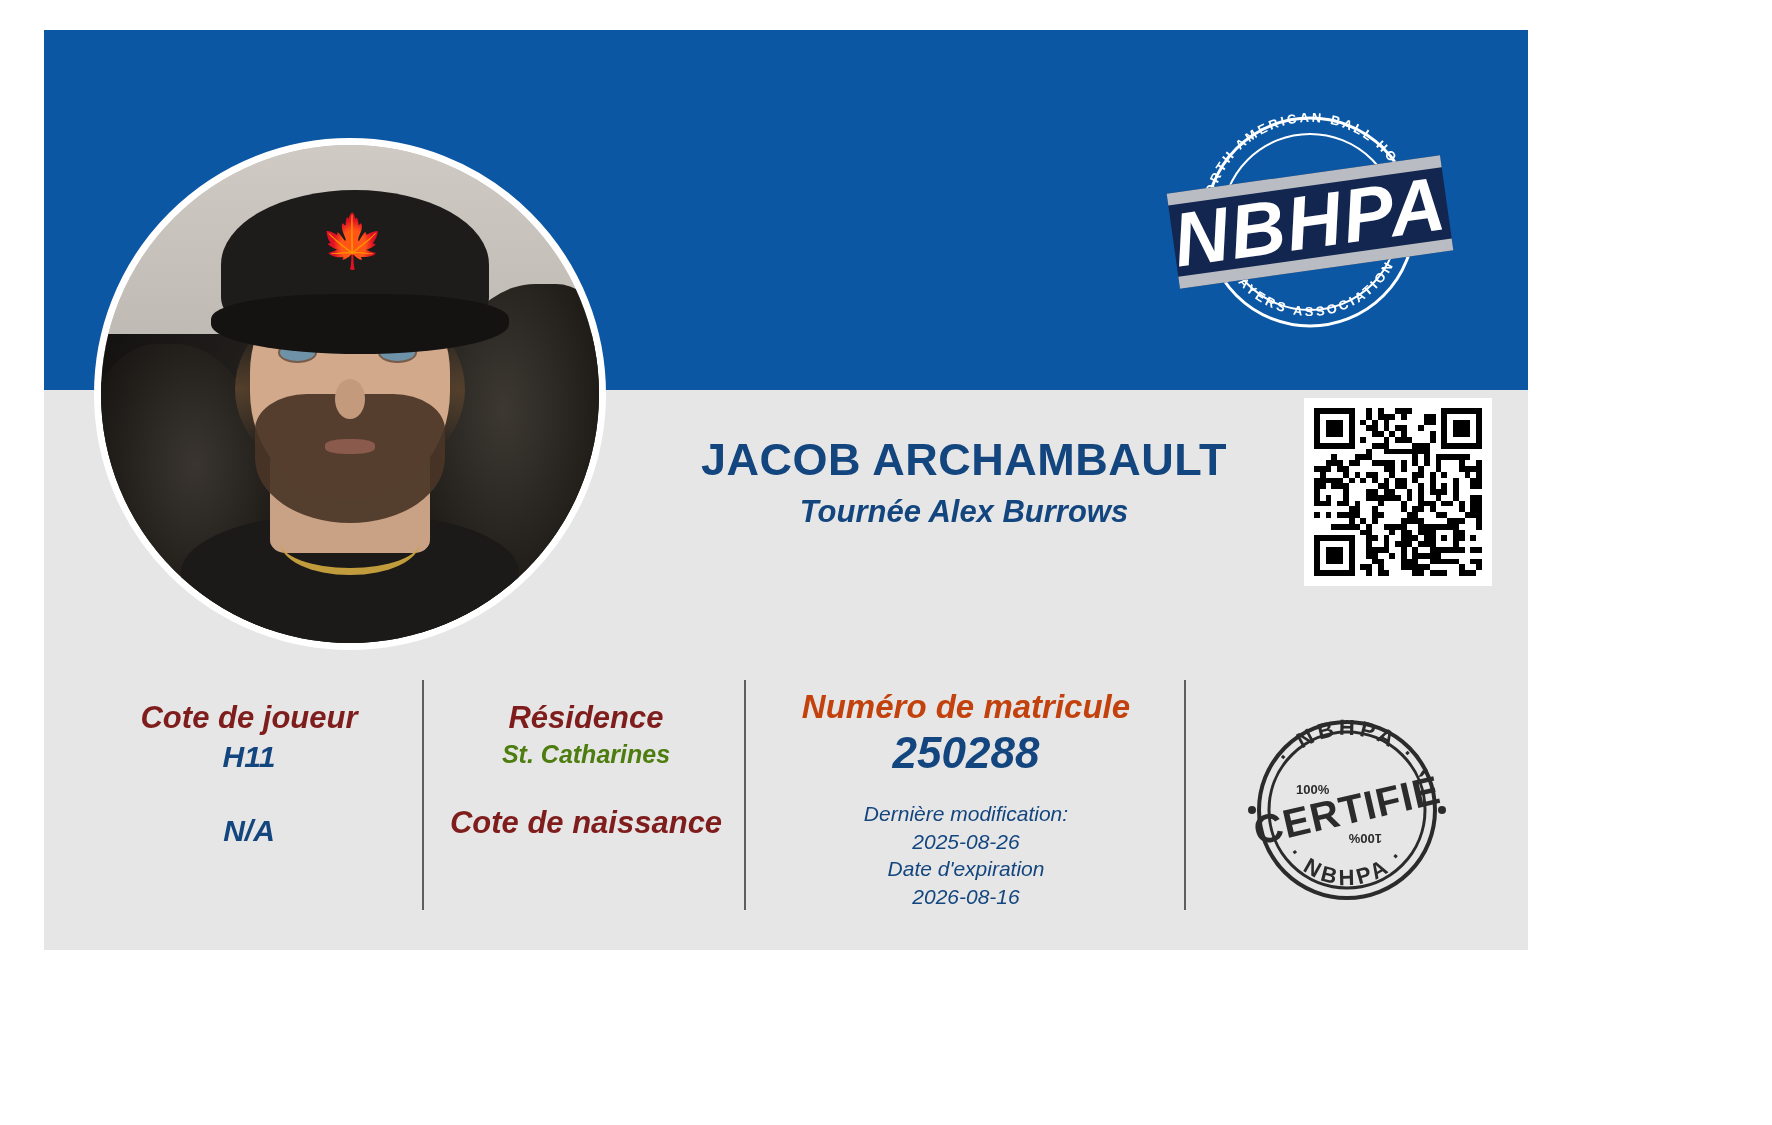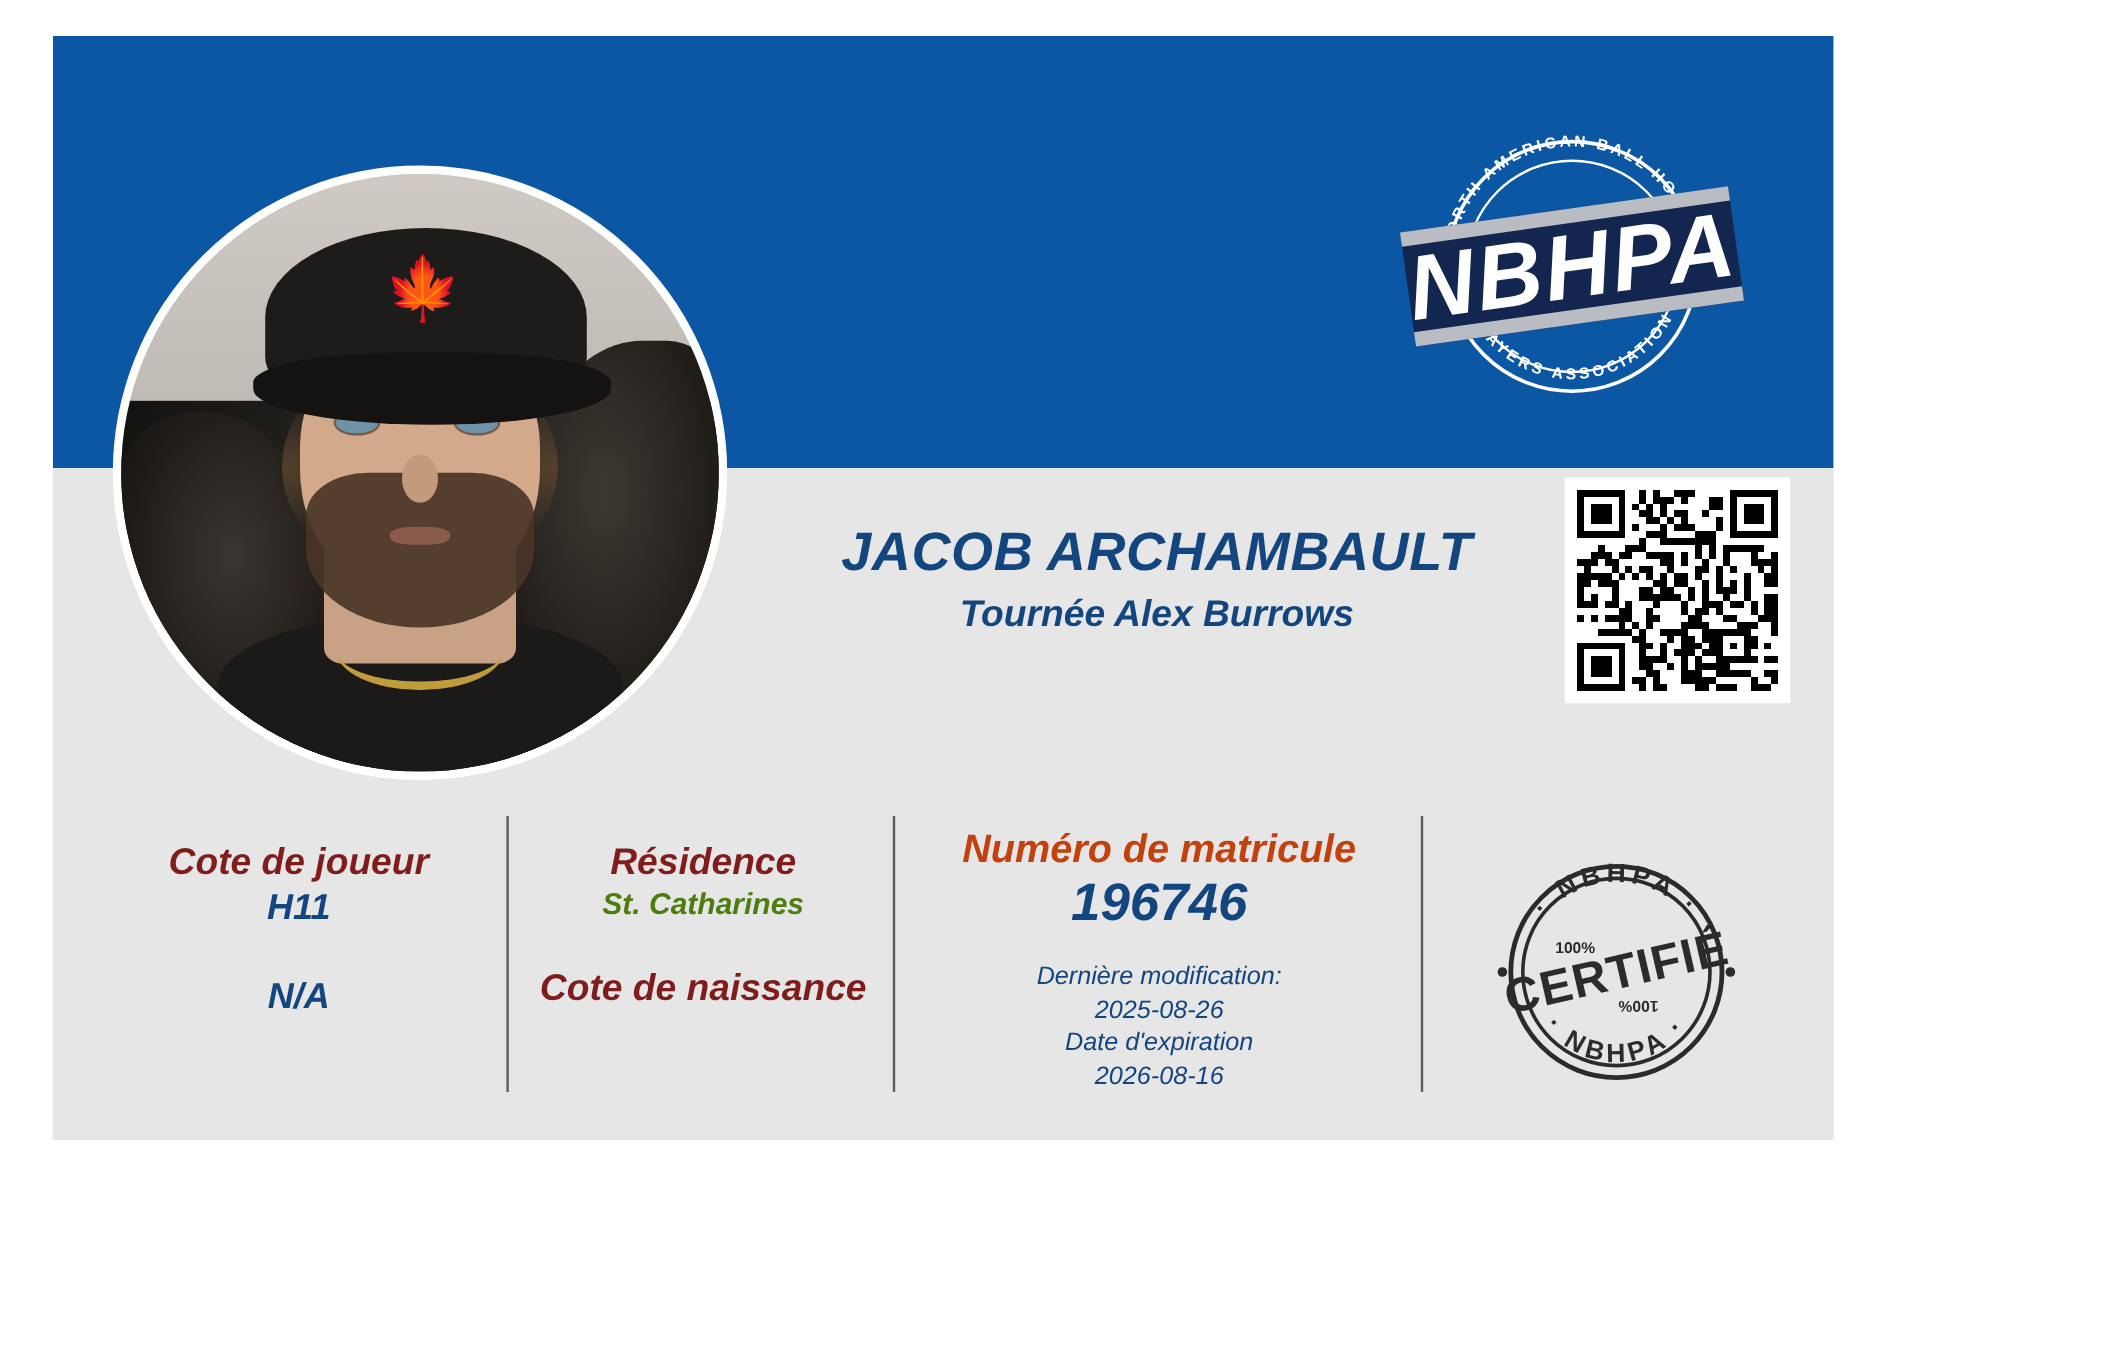--- a/index.html
+++ b/index.html
@@ -176,21 +176,20 @@
   .name-block {
     position: absolute;
     left: 600px;
     top: 404px;
     width: 640px;
     text-align: center;
   }
   .player-name {
     font-size: 45px;
     font-weight: bold;
-    font-style: italic;
     color: #13457e;
     letter-spacing: 0.5px;
     white-space: nowrap;
   }
   .player-team {
     margin-top: 8px;
     font-size: 31px;
     font-weight: bold;
     font-style: italic;
     color: #13457e;
@@ -787,21 +786,21 @@
     <div class="col col-res">
       <div class="lbl">Résidence</div>
       <div class="val-sm">St. Catharines</div>
       <div class="gap"></div>
       <div class="lbl">Cote de naissance</div>
       <div class="val-sm"></div>
     </div>
 
     <div class="col col-mat">
       <div class="mat-label">Numéro de matricule</div>
-      <div class="mat-value">196746</div>
+      <div class="mat-value">250288</div>
       <div class="mat-sub">
         <div>Dernière modification:</div>
         <div>2025-08-26</div>
         <div>Date d'expiration</div>
         <div>2026-08-16</div>
       </div>
     </div>
   </div>
 
   <div class="stamp">

